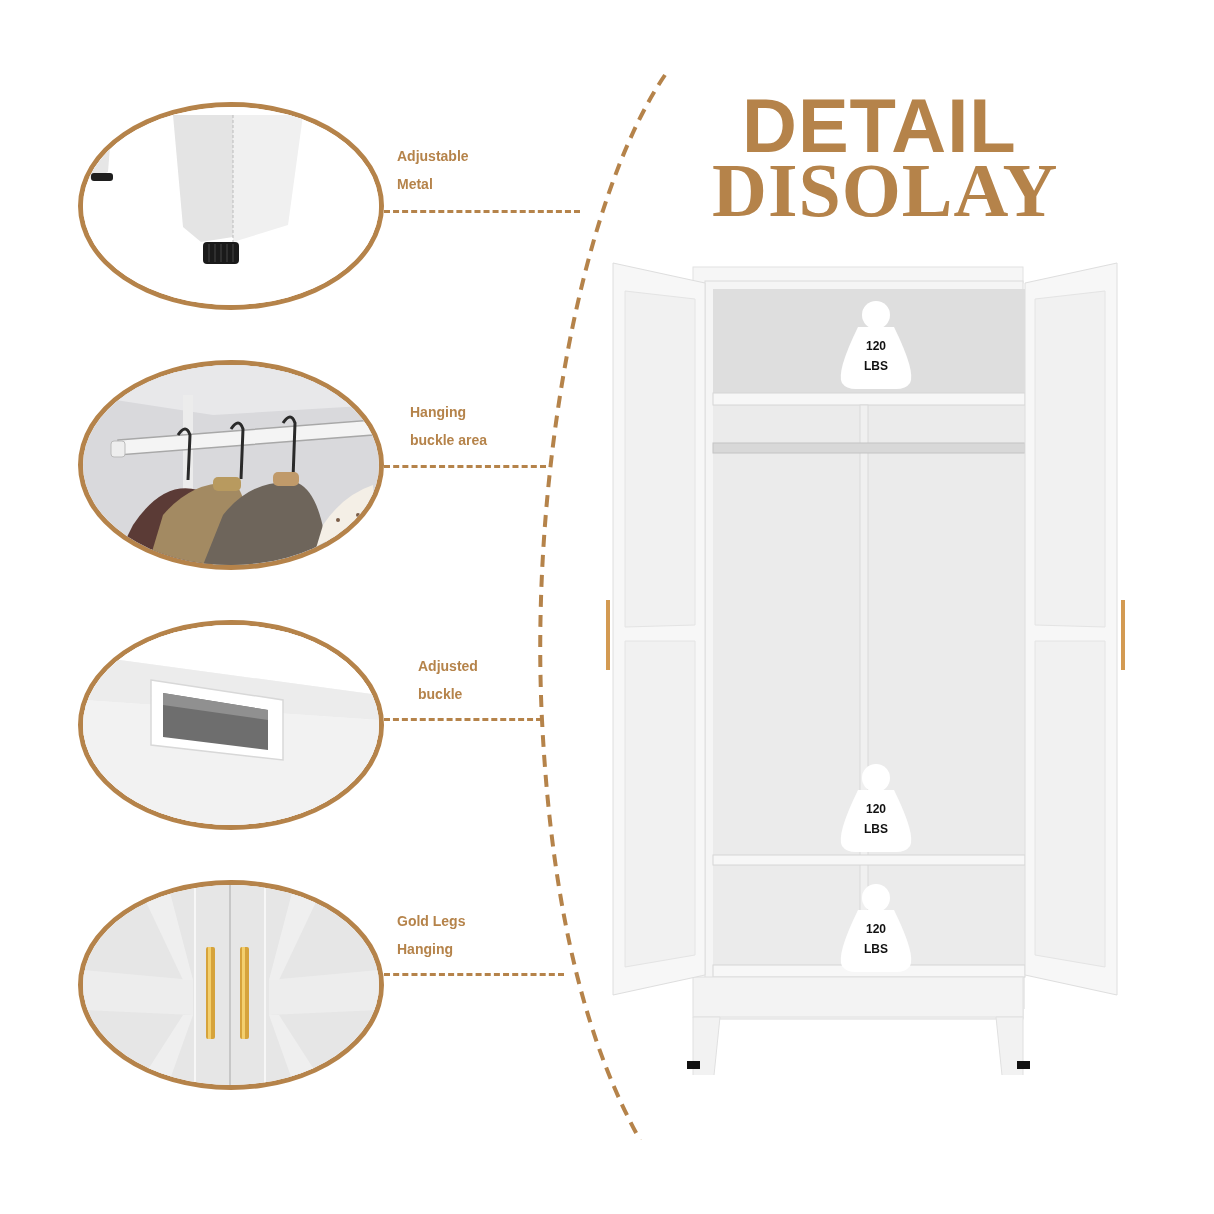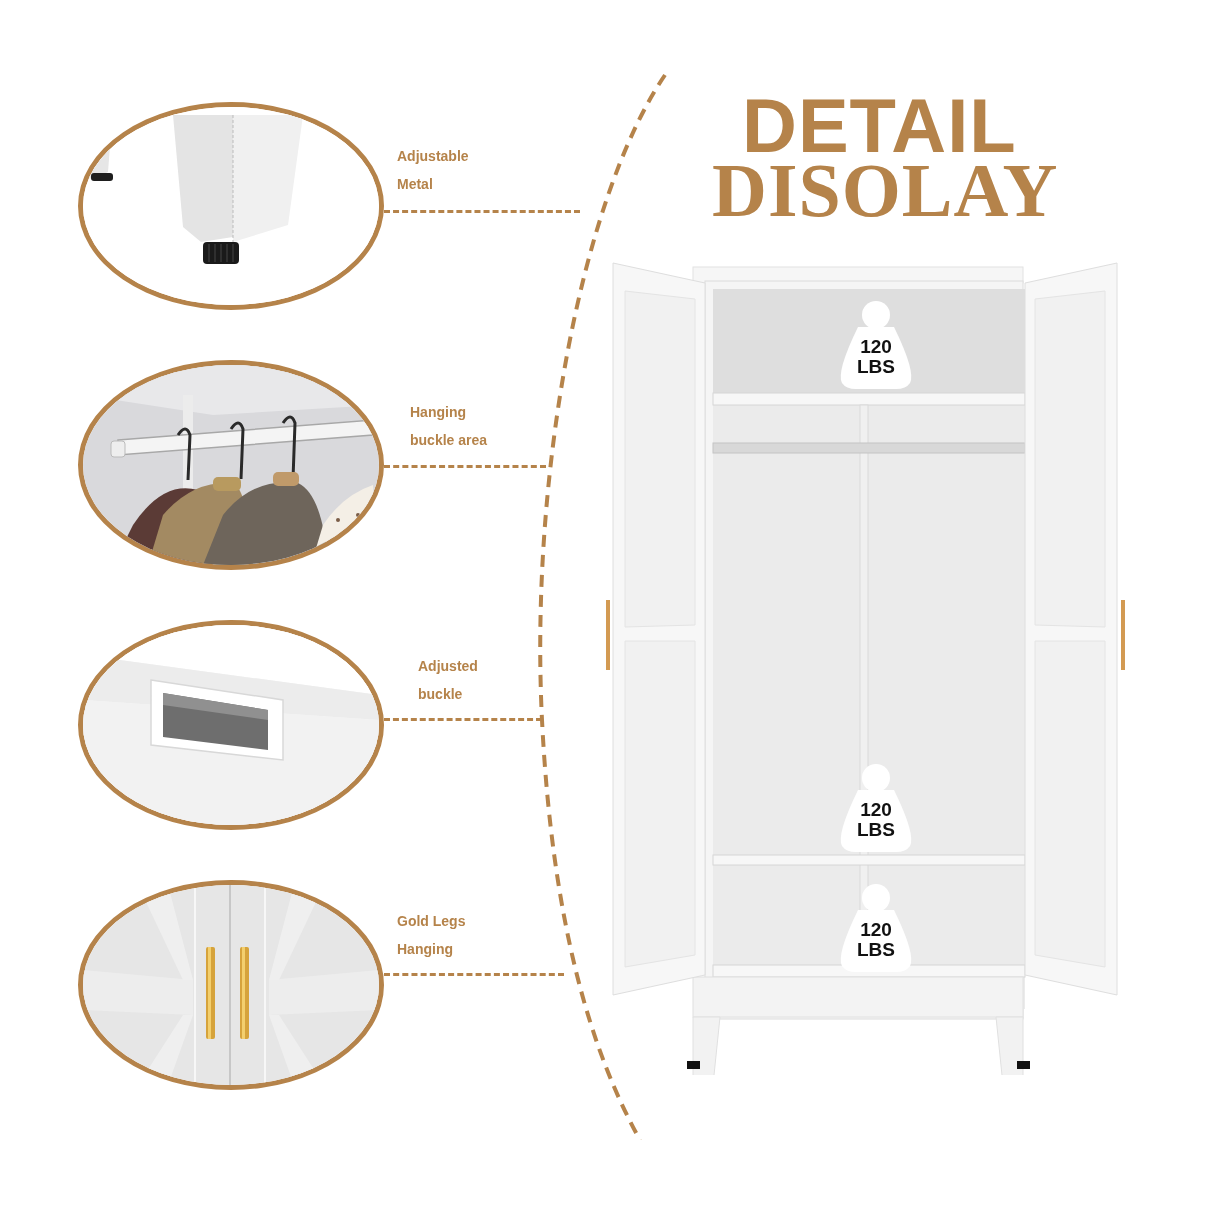--- a/index.html
+++ b/index.html
@@ -4,21 +4,21 @@
 <style>
   html, body { margin:0; padding:0; background:#ffffff; }
   body { width:1214px; height:1214px; position:relative; overflow:hidden; font-family:"Liberation Sans", sans-serif; }
   .abs { position:absolute; }
   .title-line { position:absolute; color:#b5834a; font-weight:700; font-family:"Liberation Sans", sans-serif; font-size:76px; letter-spacing:1px; line-height:1; }
   .feature-label { position:absolute; color:#b5834a; font-weight:700; font-size:14px; line-height:28px; font-family:"Liberation Sans", sans-serif; }
   .oval { position:absolute; border:5px solid #b5834a; border-radius:50%; overflow:hidden; background:#fff; box-sizing:border-box; }
   .dash-h { position:absolute; height:0; border-top:3px dashed #b5834a; }
   svg { display:block; }
   .weight { position:absolute; width:80px; height:92px; }
-  .weight-text { position:absolute; left:0; width:80px; text-align:center; font-weight:700; font-size:19px; line-height:19px; color:#111; font-family:"Liberation Sans", sans-serif; }
+  .weight-text { position:absolute; left:0; width:80px; text-align:center; font-weight:700; font-size:12px; line-height:19px; color:#111; font-family:"Liberation Sans", sans-serif; }
 </style>
 </head>
 <body>
 
 <div class="title-line" style="left:742px; top:68px;margin-top:20px;">DETAIL</div>
 <div class="title-line" style="left:712px; top:152px;font-family:Liberation Serif, serif;">DISOLAY</div>
 
 <svg class="abs" style="left:500px; top:60px;" width="200" height="1100">
   <path d="M165 15 C 80 140, 30 420, 42 660 C 52 860, 90 990, 140 1080" fill="none" stroke="#b5834a" stroke-width="4" stroke-dasharray="12 8"></path>
 </svg>

